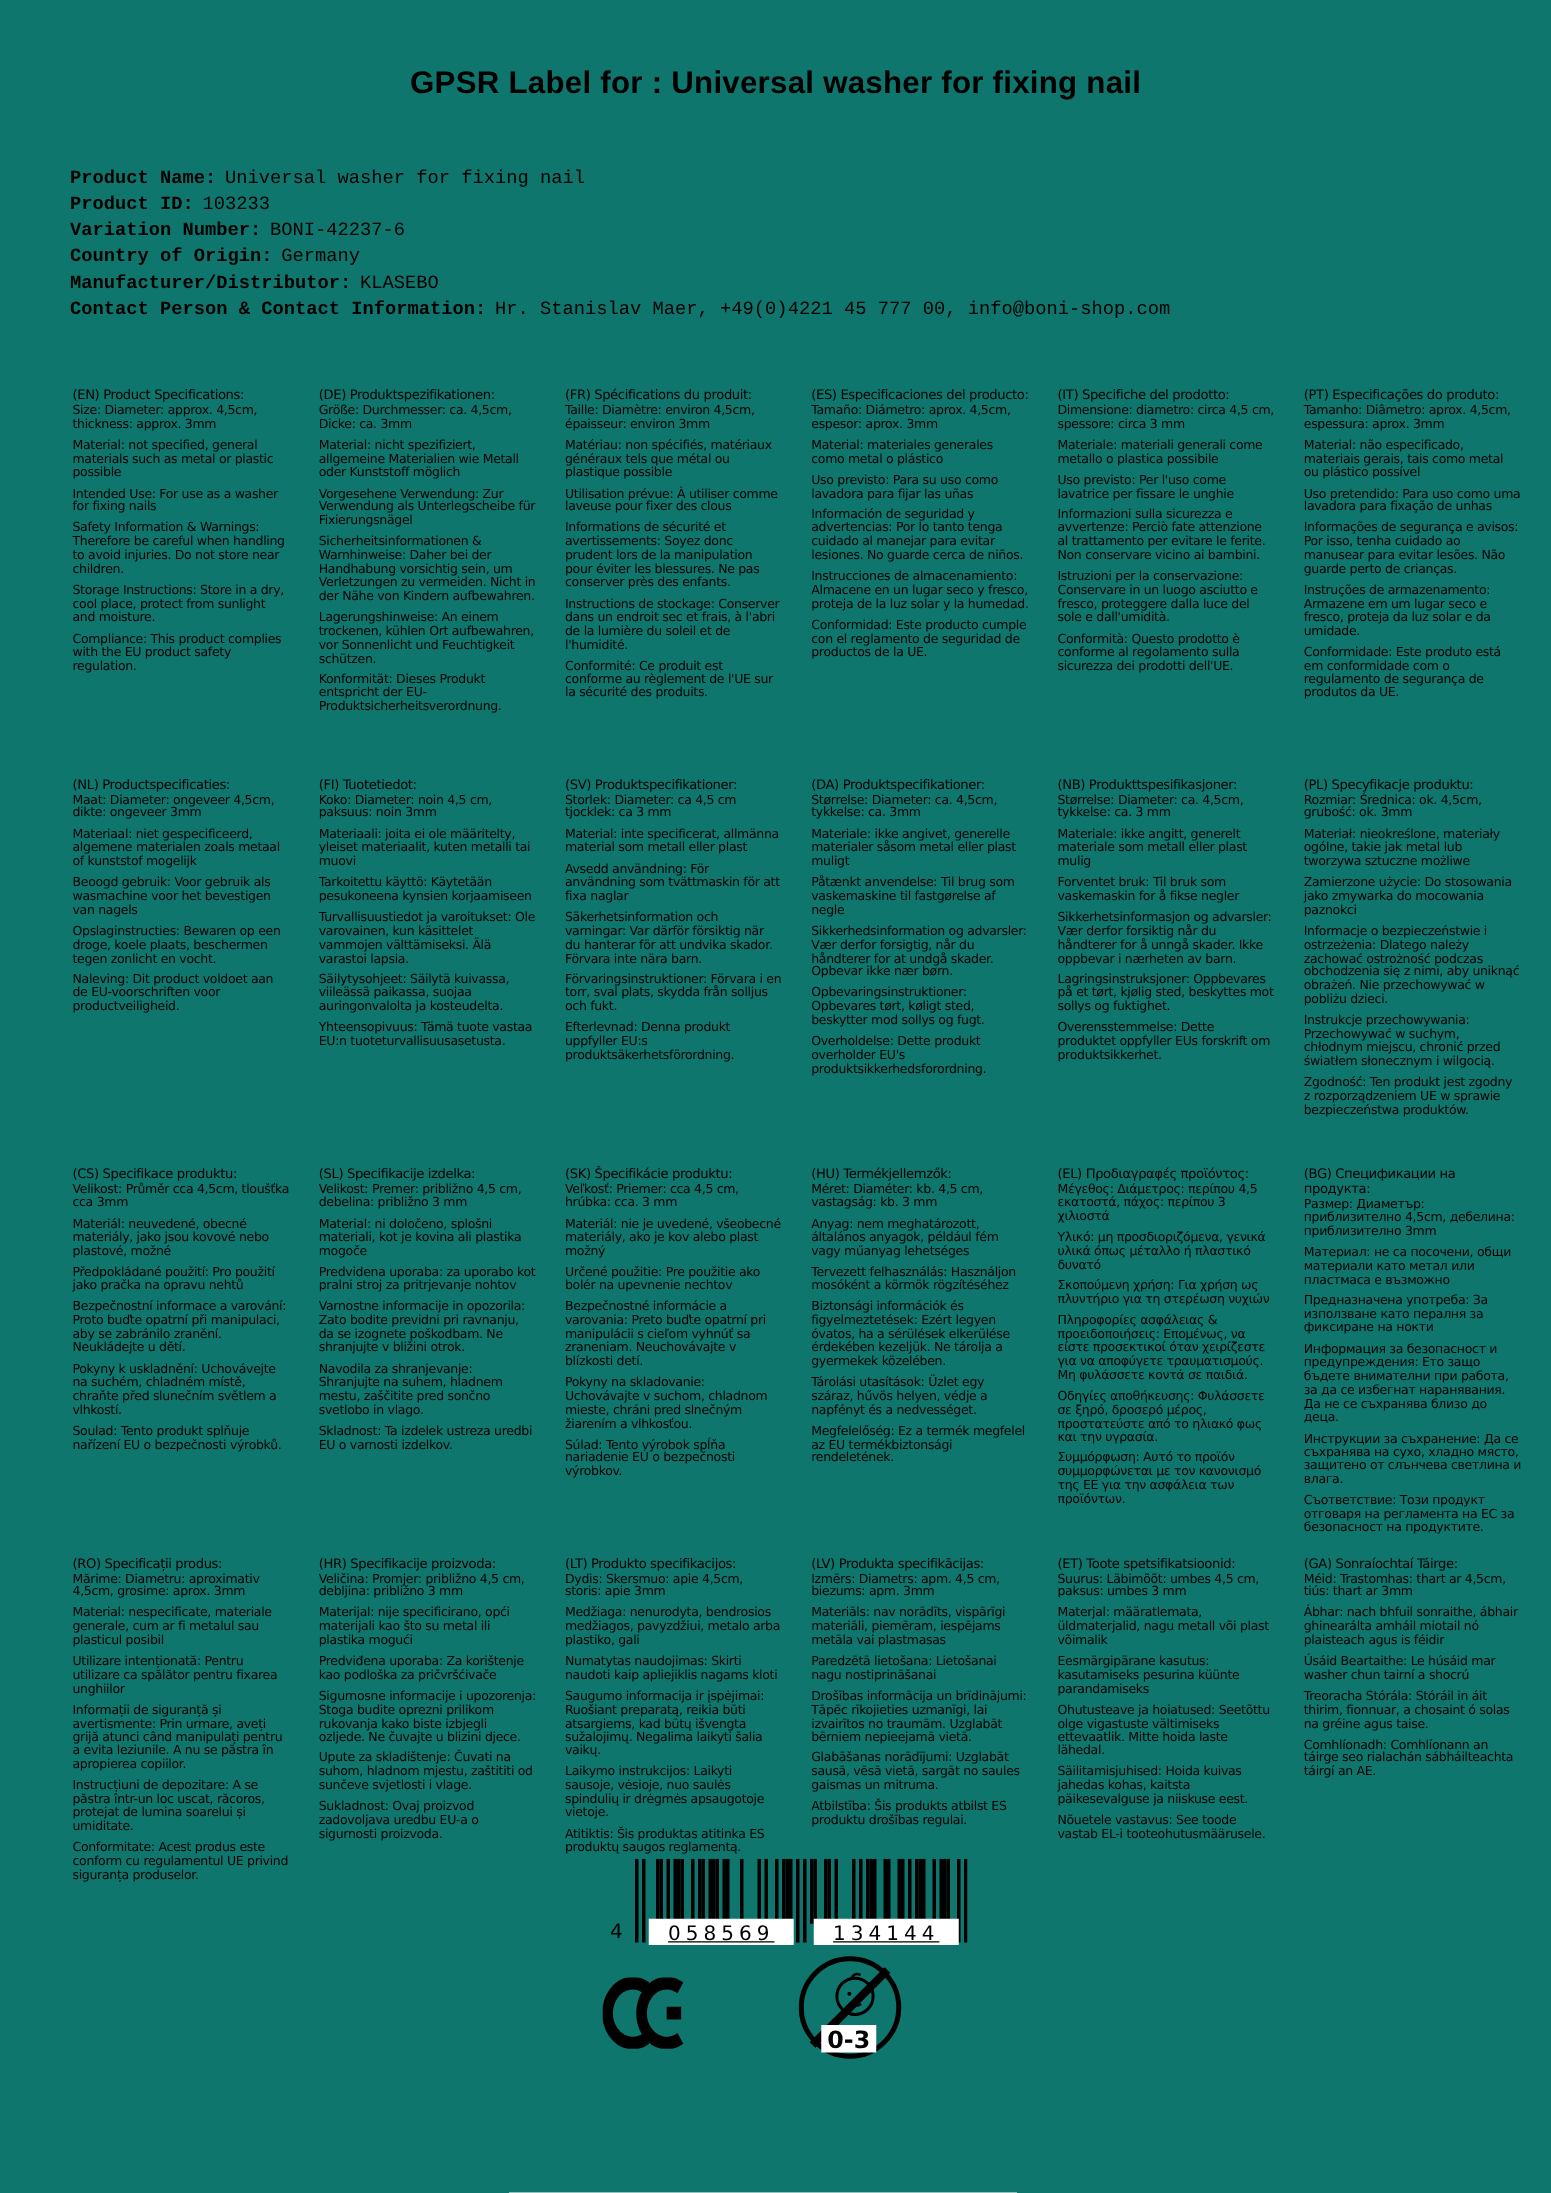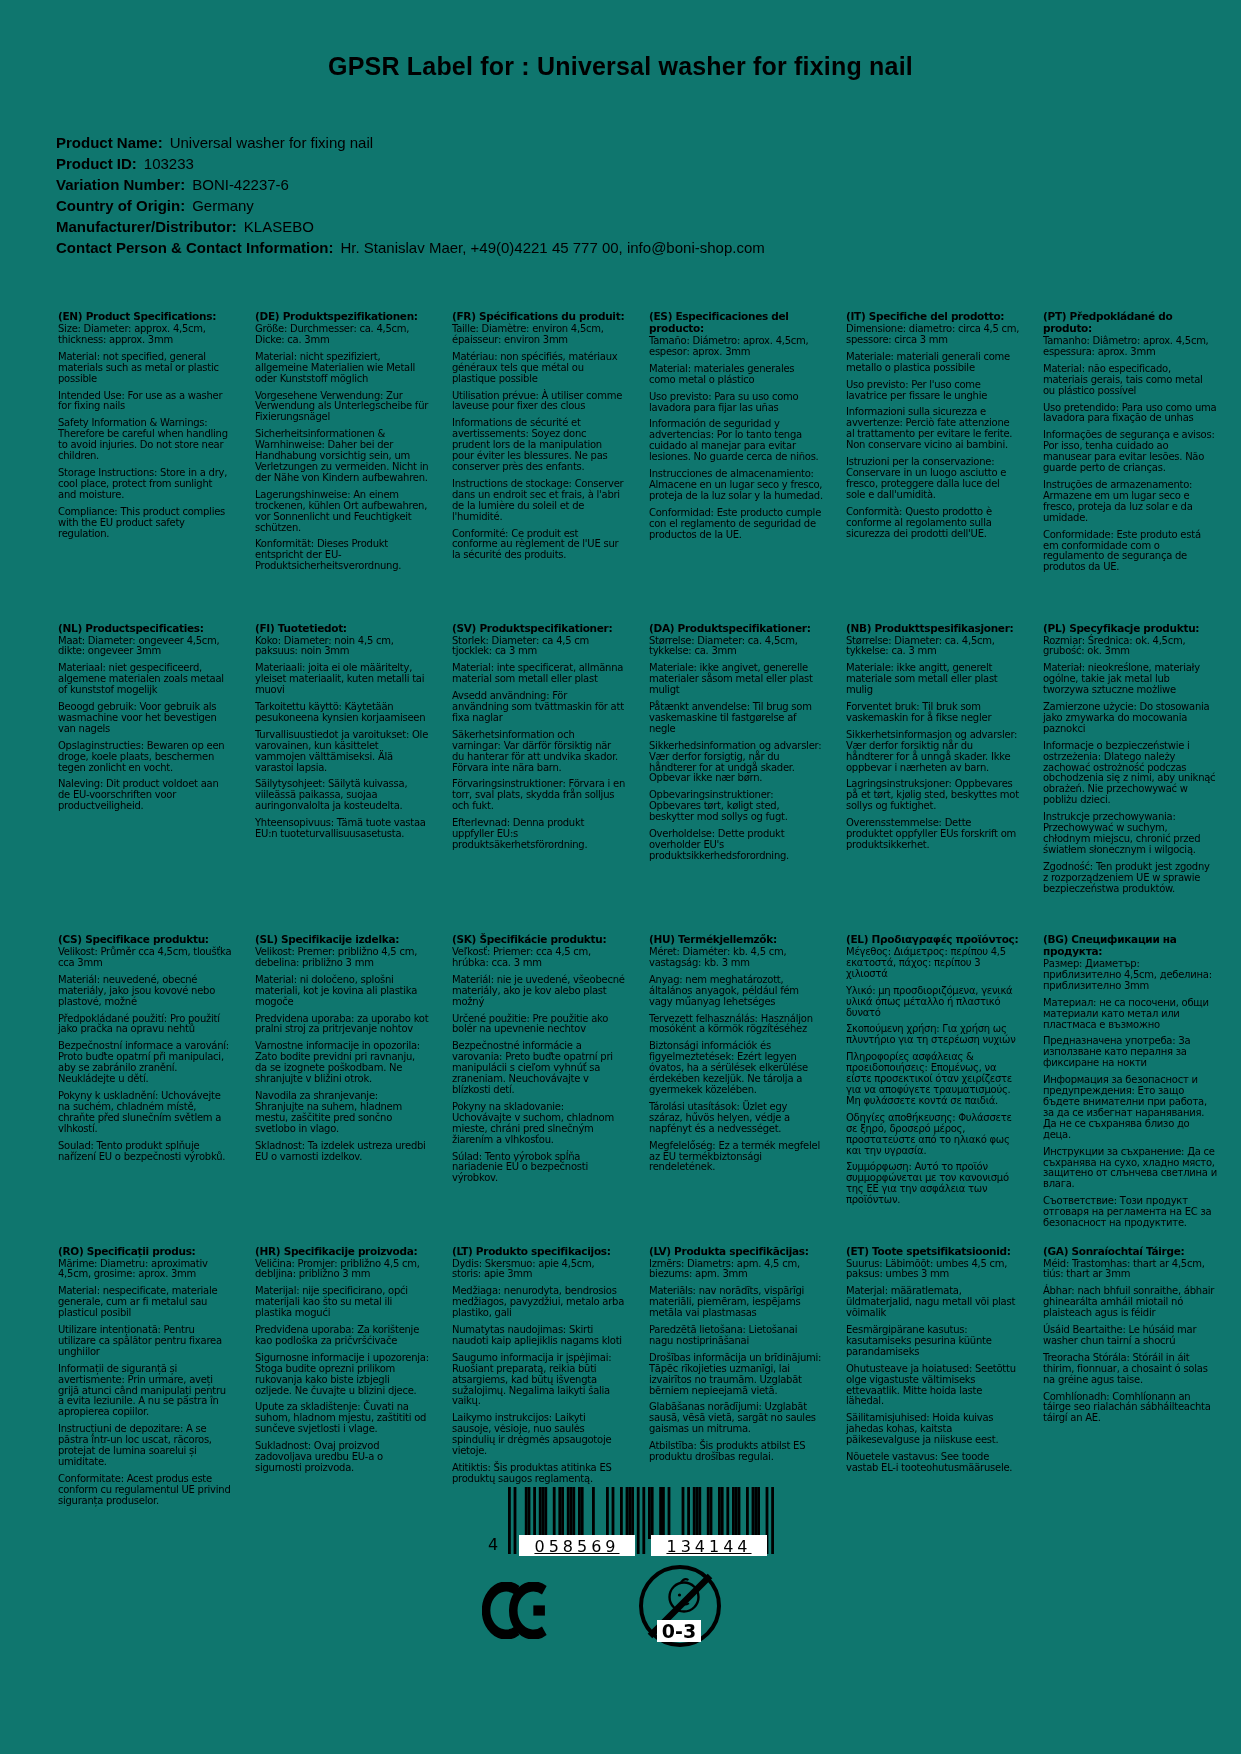--- a/index.html
+++ b/index.html
@@ -7,30 +7,30 @@
   .page {
     position:relative; width:1241px; height:1754px; background:#0f766e; color:#000;
     overflow:hidden; font-family:"DejaVu Sans", sans-serif;
   }
   .title {
     position:absolute; top:52px; left:0; width:100%; text-align:center;
     font-family:"Liberation Sans", sans-serif; font-weight:bold; font-size:25px; letter-spacing:0.2px;
   }
   .info {
     position:absolute; left:56px; top:132px;
-    font-family:Liberation Sans, sans-serif; font-size:15px; line-height:21px;
+    font-family:Liberation Mono, monospace; font-size:15px; line-height:21px;
   }
   .info-line b { font-weight:bold; }
   .info-line .val { margin-left:7px; font-weight:normal; }
   .grid {
     position:absolute; left:58px; top:310px;
     display:grid; grid-template-columns:repeat(6,174px); column-gap:23px; grid-auto-rows:311.5px;
   }
   .cell { overflow:visible; }
-  .cell-heading { font-size:10.5px; font-weight:bold; letter-spacing:-0.3px; margin-bottom:2px; }
+  .cell-heading { font-size:10.5px; font-weight:normal; letter-spacing:-0.3px; margin-bottom:2px; }
   .cell p { font-size:10px; line-height:10.9px; letter-spacing:-0.25px; margin:0 0 6px 0; }
   .barcode { position:absolute; left:508px; top:1487px; width:266px; height:86px; }
   .barcode svg { position:absolute; left:0; top:0; }
   .bc-lead {
     position:absolute; left:-20px; top:48px; font-size:16px; font-family:"DejaVu Sans",sans-serif;
   }
   .bc-group {
     position:absolute; top:48px; font-size:16px; letter-spacing:4px; text-align:center;
     background:#fff; font-family:"DejaVu Sans",sans-serif; padding-top:2px;text-decoration:underline;
   }
@@ -95,21 +95,21 @@
       <div class="cell">
         <div class="cell-heading">(IT) Specifiche del prodotto:</div>
         <p>Dimensione: diametro: circa 4,5 cm, spessore: circa 3 mm</p>
         <p>Materiale: materiali generali come metallo o plastica possibile</p>
         <p>Uso previsto: Per l'uso come lavatrice per fissare le unghie</p>
         <p>Informazioni sulla sicurezza e avvertenze: Perciò fate attenzione al trattamento per evitare le ferite. Non conservare vicino ai bambini.</p>
         <p>Istruzioni per la conservazione: Conservare in un luogo asciutto e fresco, proteggere dalla luce del sole e dall'umidità.</p>
         <p>Conformità: Questo prodotto è conforme al regolamento sulla sicurezza dei prodotti dell'UE.</p>
       </div>
       <div class="cell">
-        <div class="cell-heading">(PT) Předpokládané do produto:</div>
+        <div class="cell-heading">(PT) Especificações do produto:</div>
         <p>Tamanho: Diâmetro: aprox. 4,5cm, espessura: aprox. 3mm</p>
         <p>Material: não especificado, materiais gerais, tais como metal ou plástico possível</p>
         <p>Uso pretendido: Para uso como uma lavadora para fixação de unhas</p>
         <p>Informações de segurança e avisos: Por isso, tenha cuidado ao manusear para evitar lesões. Não guarde perto de crianças.</p>
         <p>Instruções de armazenamento: Armazene em um lugar seco e fresco, proteja da luz solar e da umidade.</p>
         <p>Conformidade: Este produto está em conformidade com o regulamento de segurança de produtos da UE.</p>
       </div>
       <div class="cell">
         <div class="cell-heading">(NL) Productspecificaties:</div>
         <p>Maat: Diameter: ongeveer 4,5cm, dikte: ongeveer 3mm</p>

